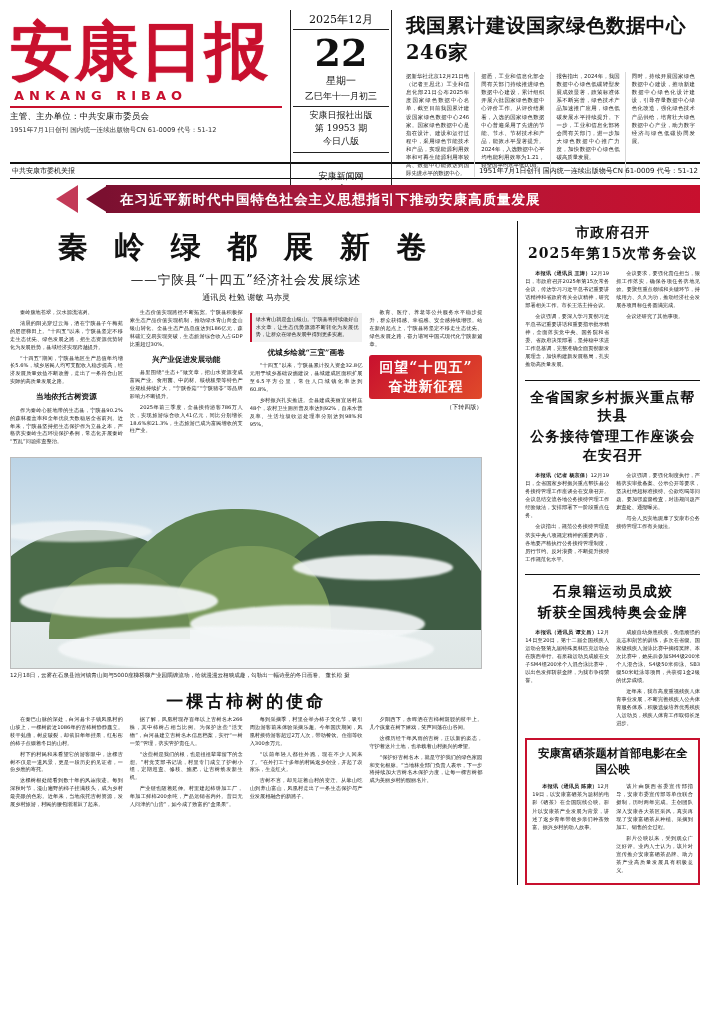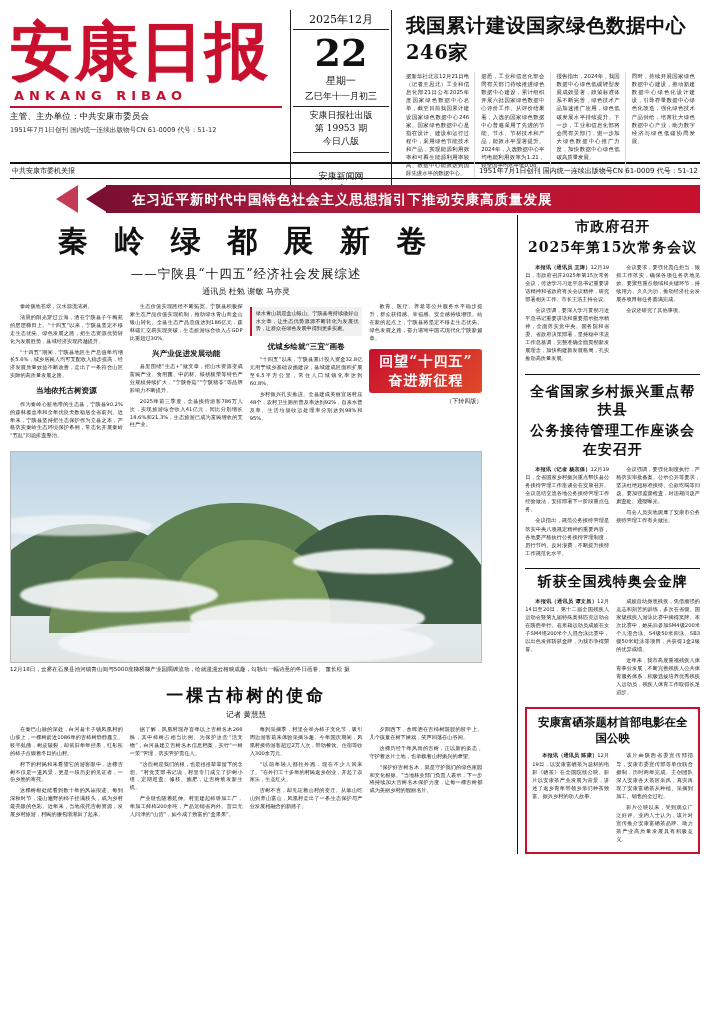--- a/index.html
+++ b/index.html
@@ -76,27 +76,27 @@
     position:absolute;left:76px;top:0;width:0;height:0;
     border-top:14px solid transparent;border-bottom:14px solid transparent;
     border-right:22px solid #7b1030;
   }
   .banner-tri2{
     position:absolute;left:46px;top:0;width:0;height:0;
     border-top:14px solid transparent;border-bottom:14px solid transparent;
     border-right:22px solid #b8173a;opacity:.85;
   }
   .banner-text{
-    position:absolute;left:122px;top:0;height:28px;line-height:28px;
+    position:absolute;left:110px;top:0;height:28px;line-height:28px;
     color:#fff;font-size:13.5px;font-weight:bold;letter-spacing:1px;
     font-family:"DejaVu Serif","Liberation Serif",serif;
   }
 
   
-  .main{display:flex;gap:27px;}
+  .main{display:flex;margin-top:6px;gap:27px;}
   .left{width:500px;padding-right:8px;box-sizing:border-box;}
   .right{width:190px;border-left:1px solid #111;padding-left:7px;box-sizing:border-box;}
 
   .title-main{
     text-align:center;font-family:"DejaVu Serif","Liberation Serif",serif;
     font-weight:bold;font-size:30px;letter-spacing:8px;margin:6px 0 4px;
   }
   .title-sub{
     text-align:center;font-size:12.5px;letter-spacing:1px;margin-bottom:3px;
     font-family:"DejaVu Serif","Liberation Serif",serif;
@@ -251,21 +251,20 @@
           <div class="cloud" style="left:2%;top:60%;width:42%;height:16%;"></div>
           <div class="cloud" style="left:38%;top:70%;width:50%;height:18%;"></div>
           <div class="cloud" style="left:10%;top:80%;width:80%;height:22%;"></div>
           <div class="cloud" style="left:60%;top:46%;width:34%;height:12%;"></div>
           <div class="cloud" style="left:-4%;top:30%;width:34%;height:10%;opacity:.7;"></div>
         </div>
         <div class="caption">12月18日，云雾在石泉县池河镇青山间与5000座梯桥梯产业园隅缠流动，绘就漫漫云相映成趣，勾勒出一幅诗意的冬日画卷。  董长松 摄</div>
       </div>
 
       <div class="title2">一棵古柿树的使命</div>
-      <div class="byline2">记者 黄慧慧</div>
 
       <div class="cols4">
         <div class="col">
           <p>在秦巴山脉的深处，白河县卡子镇凤凰村的山坡上，一棵树龄近1086年的古柿树静静矗立。枝干虬曲，树皮皲裂，却依旧年年挂果，红彤彤的柿子点缀着冬日的山村。</p>
           <p>村下的村民和来看望它的游客眼中，这棵古树不仅是一道风景，更是一段历史的见证者，一份乡愁的寄托。</p>
           <p>这棵树根处能看到数十年的风霜痕迹。每到深秋时节，漫山遍野的柿子挂满枝头，成为乡村最亮眼的色彩。近年来，当地依托古树资源，发展乡村旅游，村民的腰包渐渐鼓了起来。</p>
         </div>
         <div class="col">
           <p>据了解，凤凰村现存百年以上古树名木266株，其中柿树占相当比例。为保护这些“活文物”，白河县建立古树名木信息档案，实行“一树一策”管理，落实管护责任人。</p>
           <p>“这些树是我们的根，也是祖祖辈辈留下的念想。”村党支部书记说，村里专门成立了护树小组，定期巡查、修枝、施肥，让古树焕发新生机。</p>
@@ -314,20 +313,21 @@
           <div class="col r-body">
             <p>会议强调，要强化制度执行，严格落实审批备案、公示公开等要求，坚决杜绝超标准接待、公款吃喝等问题。要加强监督检查，对违规问题严肃查处、通报曝光。</p>
             <p>与会人员实地观摩了安康市公务接待管理工作有关做法。</p>
           </div>
         </div>
       </div>
 
       <div class="hr-dark"></div>
 
       <div>
+        <div class="r-title">石泉籍运动员成姣</div>
         <div class="r-title" style="margin-top:-4px;">斩获全国残特奥会金牌</div>
         <div class="r-cols2">
           <div class="col r-body">
             <p><span class="tag">本报讯（通讯员 谭文昌）</span><span>12月14日至20日，第十二届全国残疾人运动会暨第九届特殊奥林匹克运动会在陕西举行。石泉籍运动员成姣在女子SM4组200米个人混合泳比赛中，以出色发挥斩获金牌，为我市争得荣誉。</span></p>
           </div>
           <div class="col r-body">
             <p>成姣自幼身患残疾，凭借顽强的意志和刻苦的训练，多次在省级、国家级残疾人游泳比赛中摘得奖牌。本次比赛中，她先后参加SM4级200米个人混合泳、S4级50米仰泳、SB3级50米蛙泳等项目，共获得1金2银的优异成绩。</p>
             <p>近年来，我市高度重视残疾人体育事业发展，不断完善残疾人公共体育服务体系，积极选拔培养优秀残疾人运动员，残疾人体育工作取得长足进步。</p>
           </div>
         </div>

